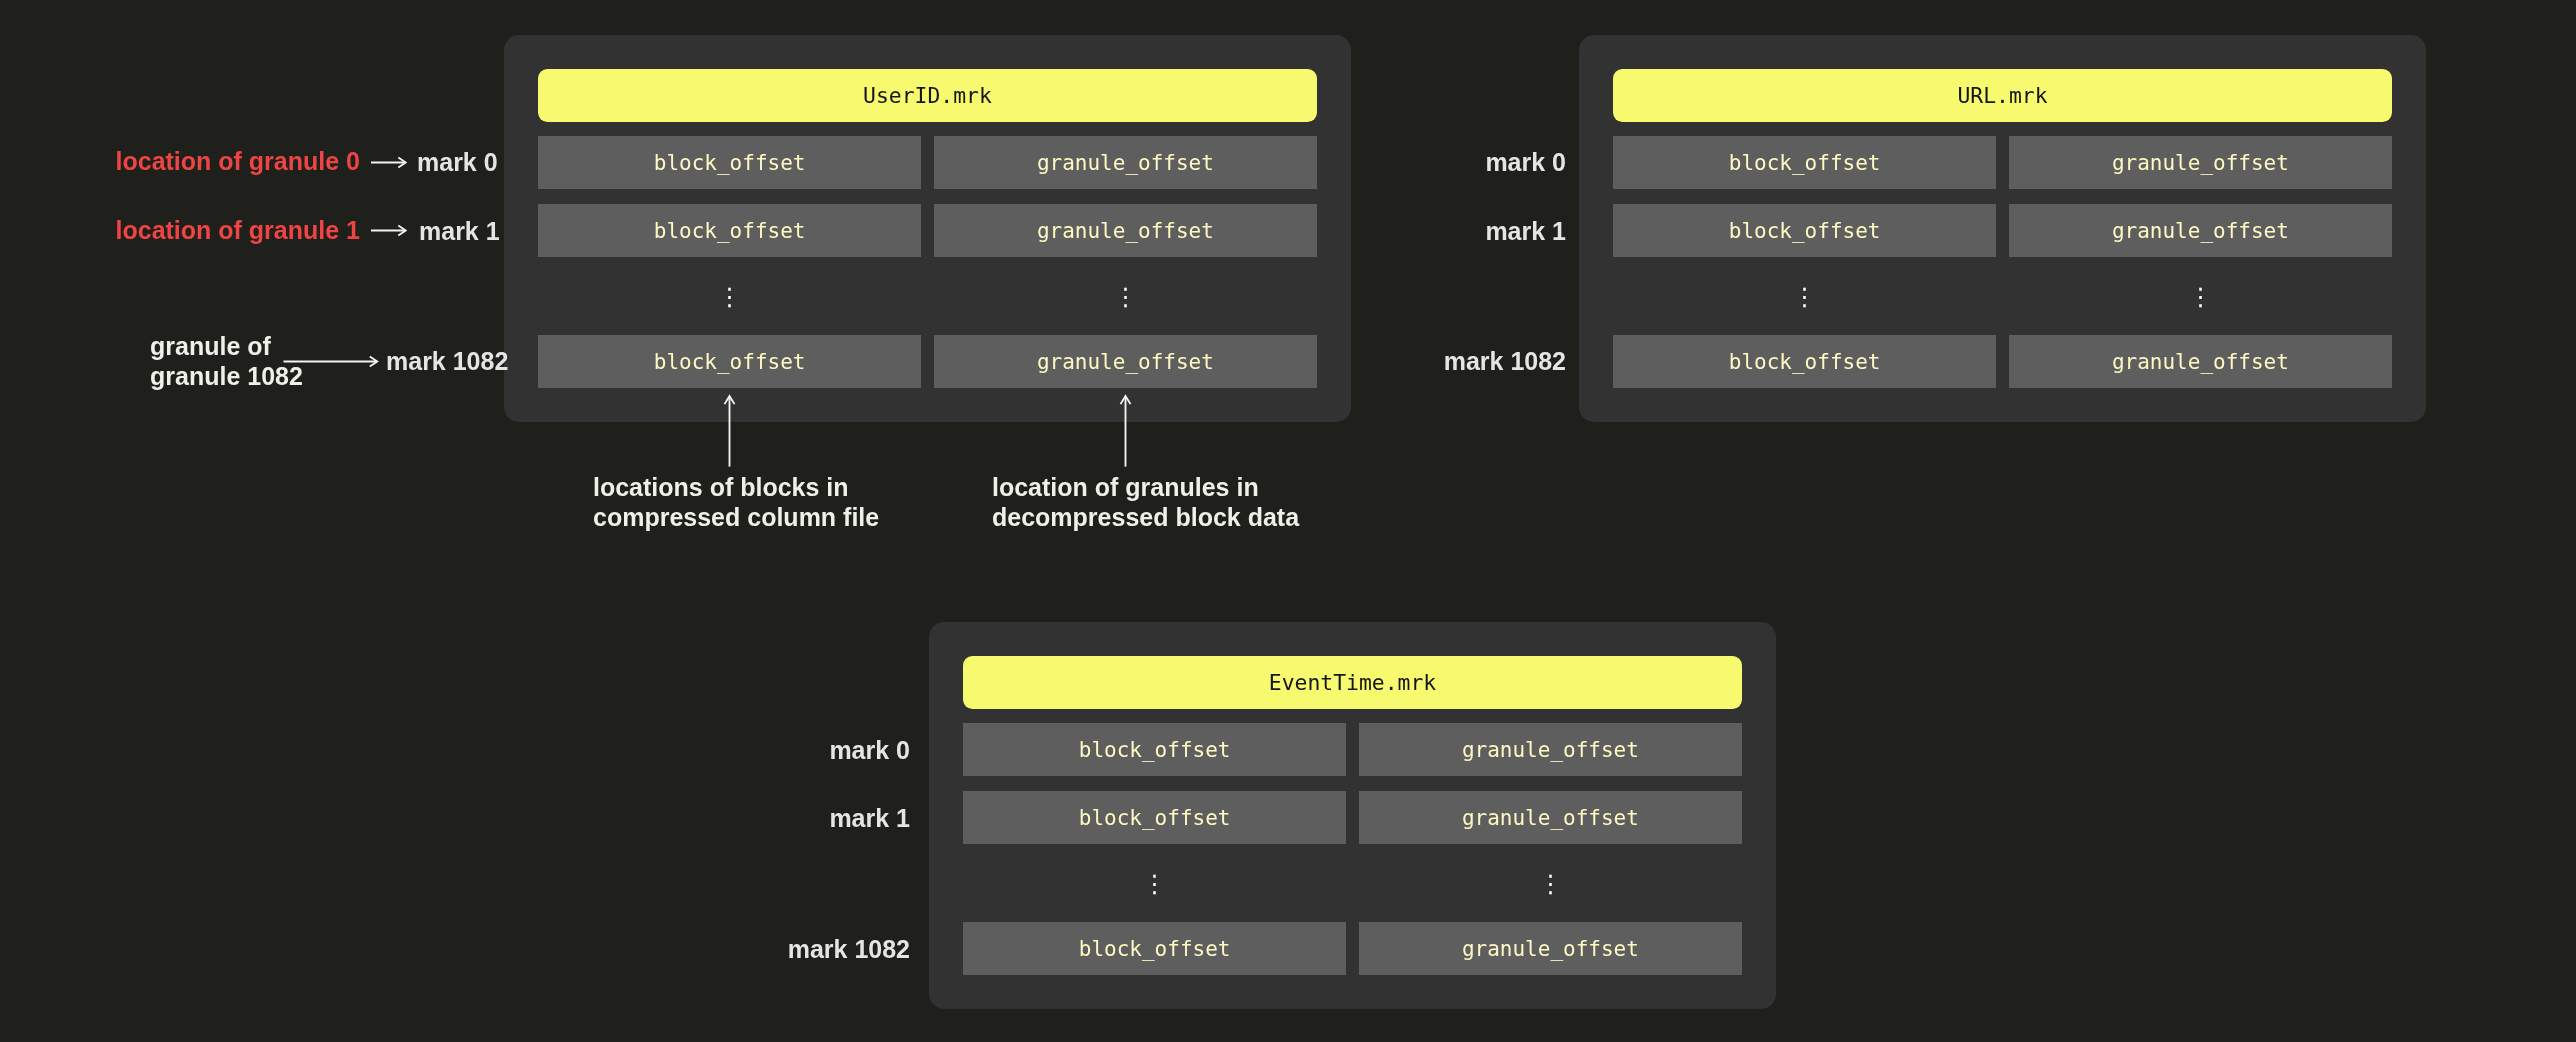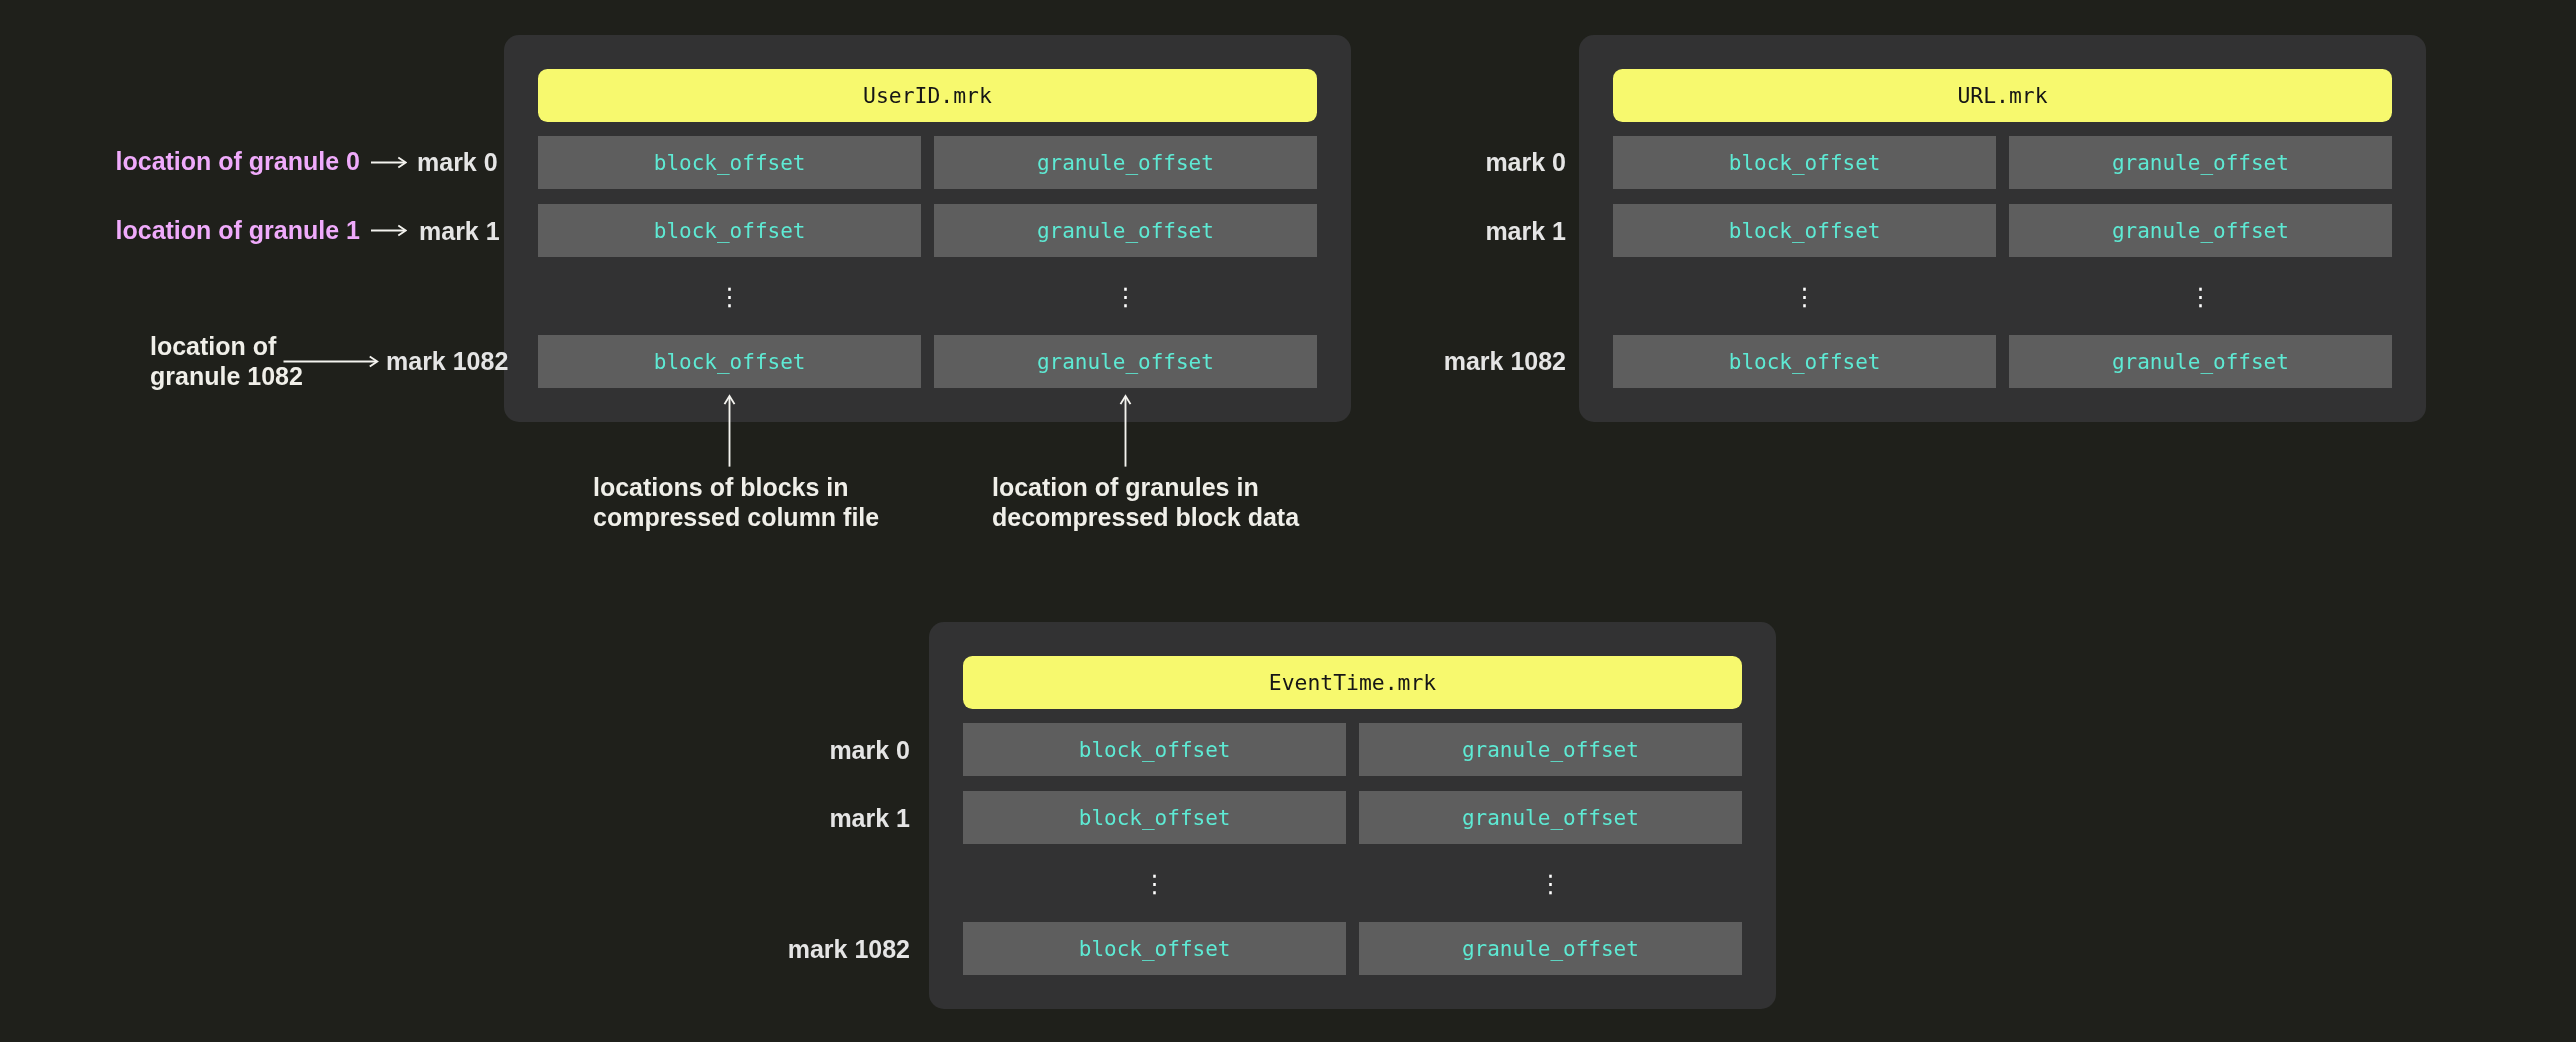--- a/index.html
+++ b/index.html
@@ -27,36 +27,36 @@
   }
   .row1{ top:101px; } .row2{ top:169px; } .row3{ top:300px; }
   .dotsrow{
     position:absolute; left:34px; right:34px; top:223px; height:78px;
     display:grid; grid-template-columns:1fr 1fr; gap:12.6px;
   }
   .cell{
     background:#5e5e5e;
     display:flex; align-items:center; justify-content:center;
     font-family:"DejaVu Sans Mono", monospace;
-    font-size:21px; color:#5eead4;
+    font-size:21px; color:#fef9c3;
   }
   .dots{
     display:flex; align-items:center; justify-content:center;
     font-family:"DejaVu Sans Mono", monospace;
     font-size:24px; color:#ffffff;
   }
   .marklabel{
     position:absolute; transform:translateY(-50%);
     font-size:25px; font-weight:700; color:#e5e5e5;
     white-space:nowrap; line-height:1.2;
   }
   .r-align{ text-align:right; }
   .ann{
     position:absolute; transform:translateY(-50%);
-    font-size:25px; font-weight:700; color:#f0abfc;
+    font-size:25px; font-weight:700; color:#ef4444;
     white-space:nowrap; line-height:29.5px;
   }
   .annblock{
     position:absolute;
     font-size:25px; font-weight:700; color:#f0efe9;
     white-space:nowrap; line-height:29.5px;
   }
   .arrow{ position:absolute; display:block; }
   .arrow svg{ display:block; }
   .stroke{ stroke:#f4f3ef; stroke-width:3; fill:none; }
@@ -144,21 +144,21 @@
   <span class="ann r-align" style="right:2216px; top:231px;">location of granule 1</span>
   <span class="arrow" style="left:371px; top:223px;">
     <svg width="36" height="15" viewBox="0 0 58 24">
       <line class="stroke" x1="0" y1="12" x2="54" y2="12"></line>
       <path class="stroke" d="M44 4 L56 12 L44 20"></path>
     </svg>
   </span>
   <span class="marklabel" style="left:419px; top:231px;">mark 1</span>
 
   <div class="annblock" style="left:150px; top:332px;">
-    <div>location of</div>
+    <div>granule of</div>
     <div>granule 1082</div>
   </div>
   <span class="arrow" style="left:283px; top:354px;">
     <svg width="96" height="15" viewBox="0 0 152 24">
       <line class="stroke" x1="0" y1="12" x2="148" y2="12"></line>
       <path class="stroke" d="M138 4 L150 12 L138 20"></path>
     </svg>
   </span>
   <span class="marklabel" style="left:386px; top:361px;">mark 1082</span>
 

